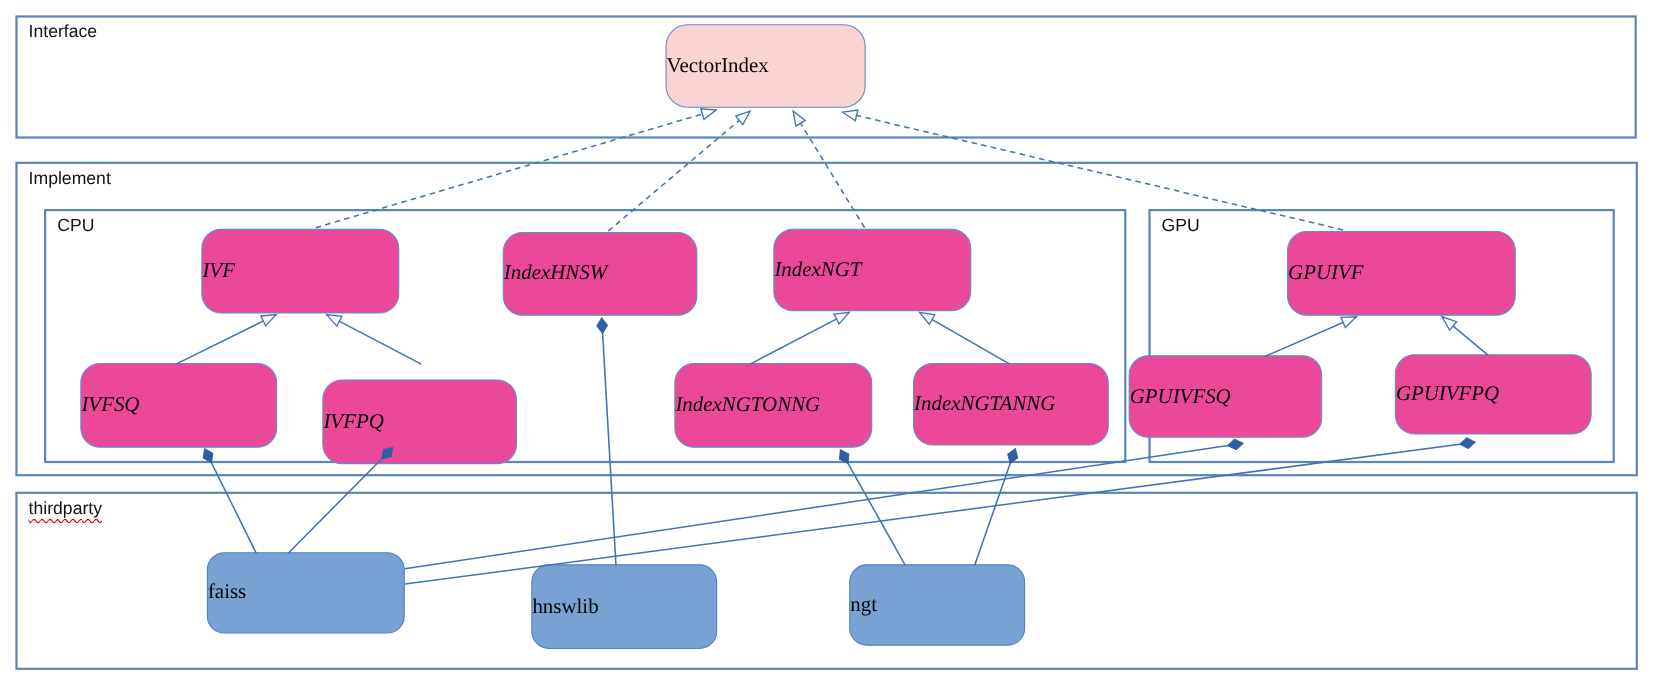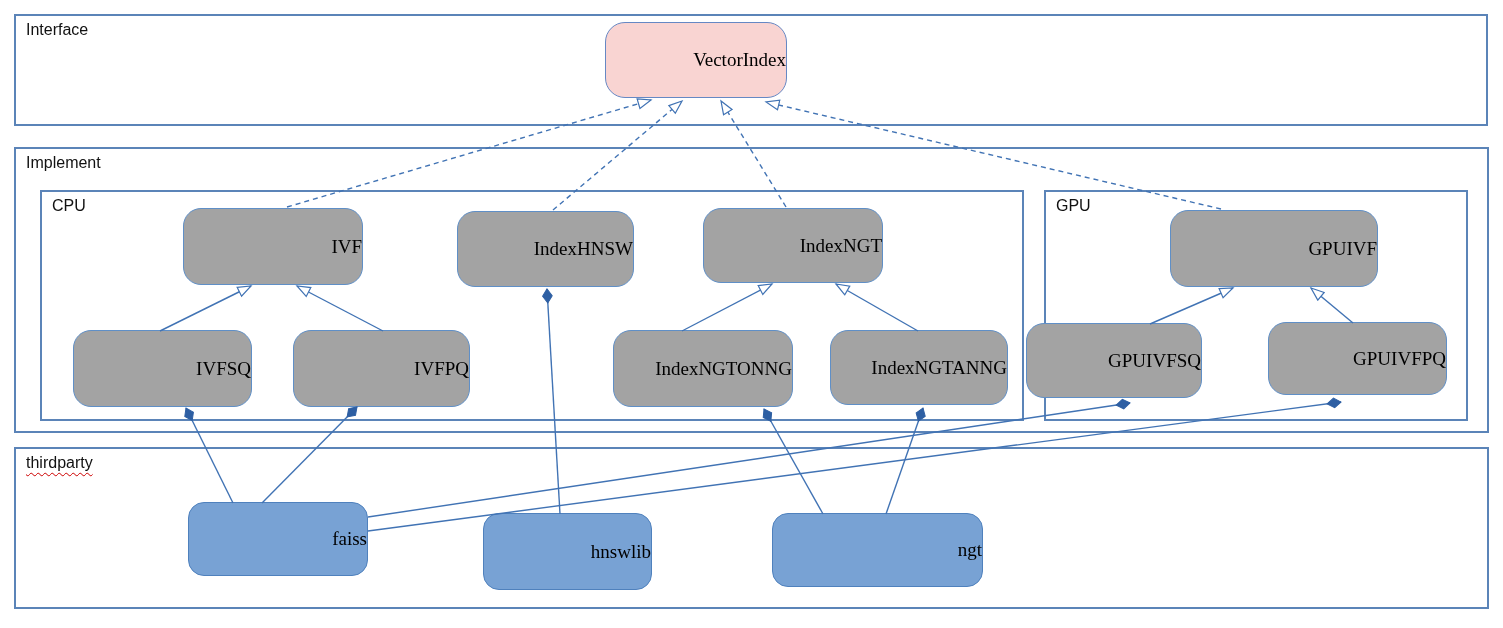--- a/index.html
+++ b/index.html
@@ -31,28 +31,28 @@
     text-decoration-color:#cc0000;
     text-decoration-thickness:1px;
     text-underline-offset:4px;
   }
   
   .node{
     position:absolute;
     box-sizing:border-box;
     display:flex;
     align-items:center;
-    justify-content:flex-end;
+    justify-content:flex-start;
     border-radius:18px;
     z-index:2;
     font-family:"Liberation Serif", serif;
     font-size:19px;
     color:#000000;
   }
-  .node.green{background:#a3a3a3;border:1.5px solid #5f8fc7;}
+  .node.green{background:#ec4899;border:1.5px solid #5f8fc7;font-style:italic;}
   .node.pink {background:#f9d4d2;border:1.5px solid #6688c4;}
   .node.blue {background:#78a2d4;border:1.5px solid #4f81bd;border-radius:16px;}
   .nlabel{pointer-events:none;}
   
   #edge-layer{
     position:absolute;left:0;top:0;
     width:1503px;height:628px;
     z-index:3;
     pointer-events:none;
   }
@@ -93,21 +93,21 @@
   </div>
   <div class="node green" style="left:703px;top:208px;width:180px;height:75px">
     <span class="nlabel">IndexNGT</span>
   </div>
   <div class="node green" style="left:1170px;top:210px;width:208px;height:77px">
     <span class="nlabel">GPUIVF</span>
   </div>
   <div class="node green" style="left:73px;top:330px;width:179px;height:77px">
     <span class="nlabel">IVFSQ</span>
   </div>
-  <div class="node green" style="left:293px;top:330px;width:177px;height:77px">
+  <div class="node green" style="left:293px;top:345px;width:177px;height:77px">
     <span class="nlabel">IVFPQ</span>
   </div>
   <div class="node green" style="left:613px;top:330px;width:180px;height:77px">
     <span class="nlabel">IndexNGTONNG</span>
   </div>
   <div class="node green" style="left:830px;top:330px;width:178px;height:75px">
     <span class="nlabel">IndexNGTANNG</span>
   </div>
   <div class="node green" style="left:1026px;top:323px;width:176px;height:75px">
     <span class="nlabel">GPUIVFSQ</span>
@@ -115,21 +115,21 @@
   <div class="node green" style="left:1268px;top:322px;width:179px;height:73px">
     <span class="nlabel">GPUIVFPQ</span>
   </div>
 
   <div class="node blue" style="left:188px;top:502px;width:180px;height:74px">
     <span class="nlabel">faiss</span>
   </div>
   <div class="node blue" style="left:483px;top:513px;width:169px;height:77px">
     <span class="nlabel">hnswlib</span>
   </div>
-  <div class="node blue" style="left:772px;top:513px;width:211px;height:74px">
+  <div class="node blue" style="left:772px;top:513px;width:160px;height:74px">
     <span class="nlabel">ngt</span>
   </div>
 
   <svg id="edge-layer" viewBox="0 0 1503 628" xmlns="http://www.w3.org/2000/svg">
     <defs>
       <marker id="arrow-open" markerWidth="18" markerHeight="16" refX="14" refY="6" orient="auto" markerUnits="userSpaceOnUse">
         <path d="M1,1 L14,6 L1,11 z" fill="#ffffff" stroke="#4173b4" stroke-width="1.2"></path>
       </marker>
       <marker id="diamond-filled" markerWidth="20" markerHeight="14" refX="16" refY="6" orient="auto" markerUnits="userSpaceOnUse">
         <path d="M2,6 L9,1.2 L16,6 L9,10.8 z" fill="#2e5fa3" stroke="#2e5fa3"></path>

